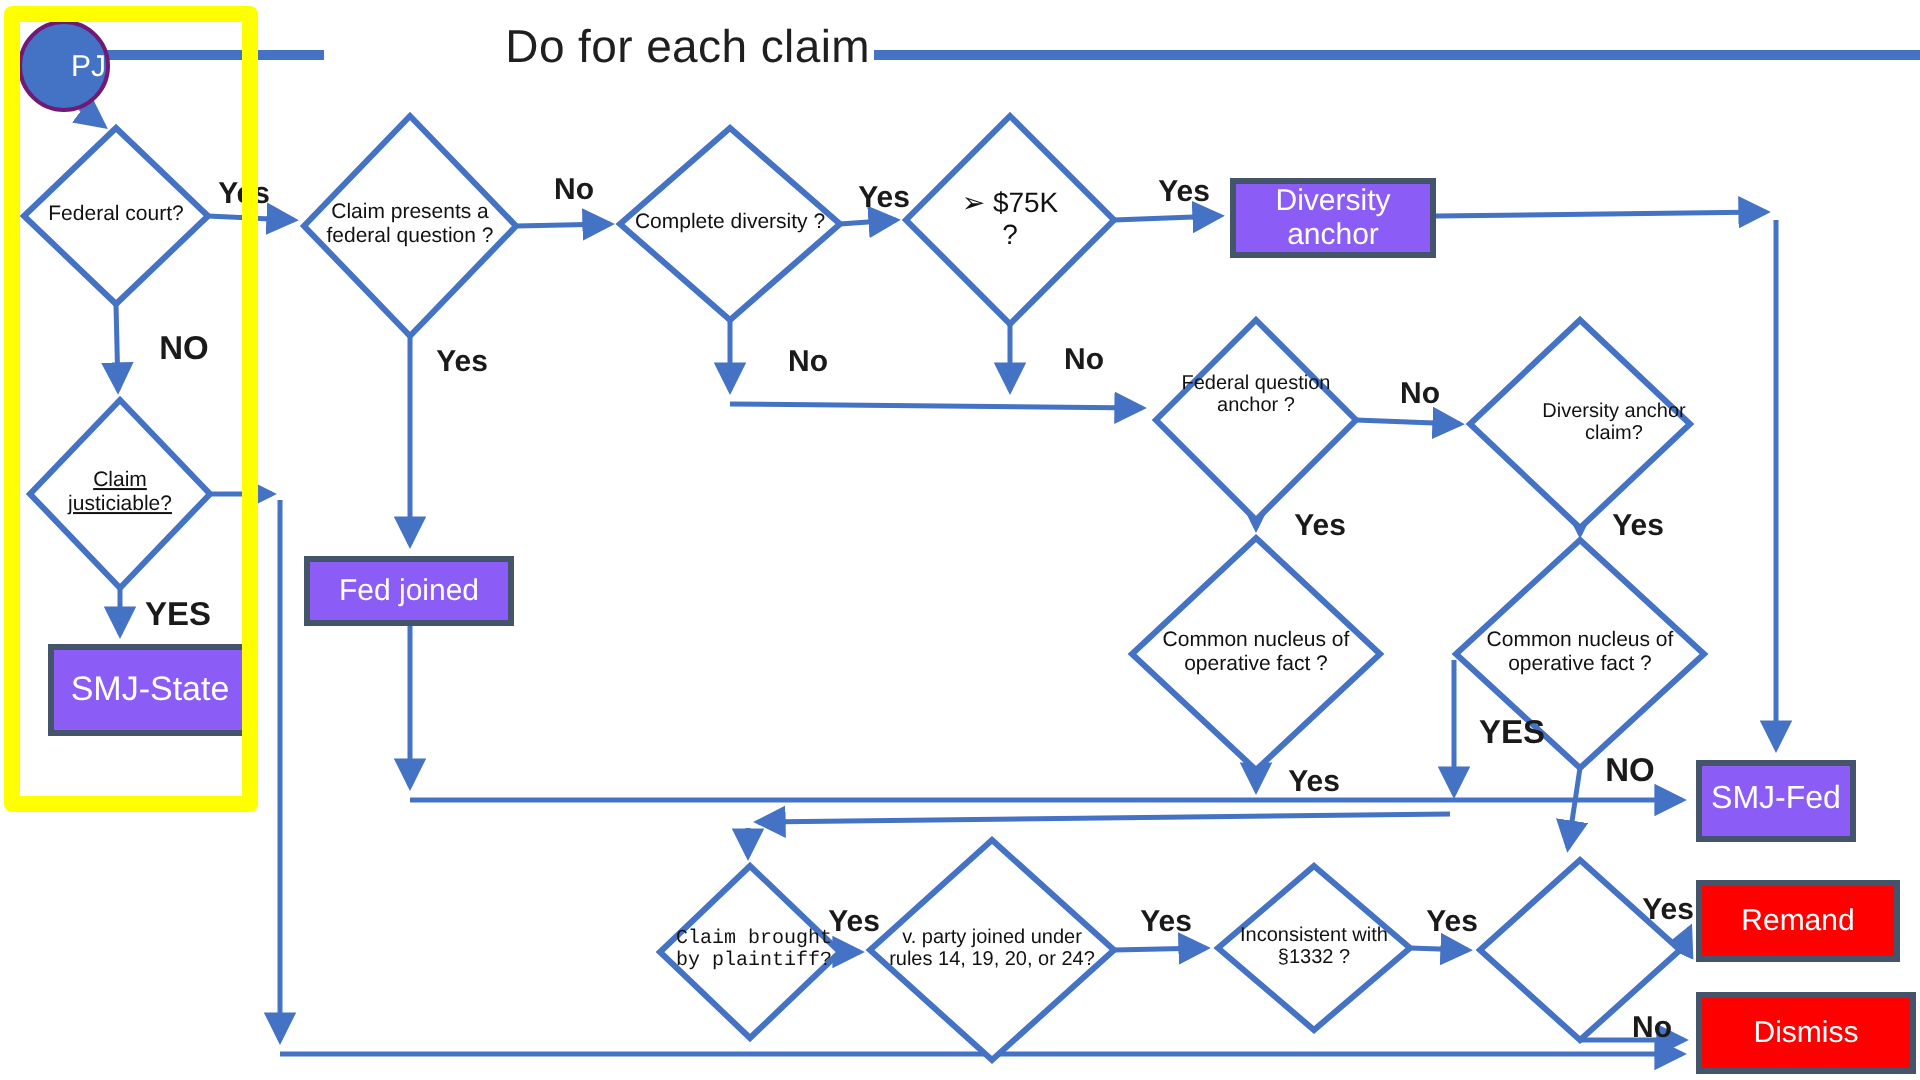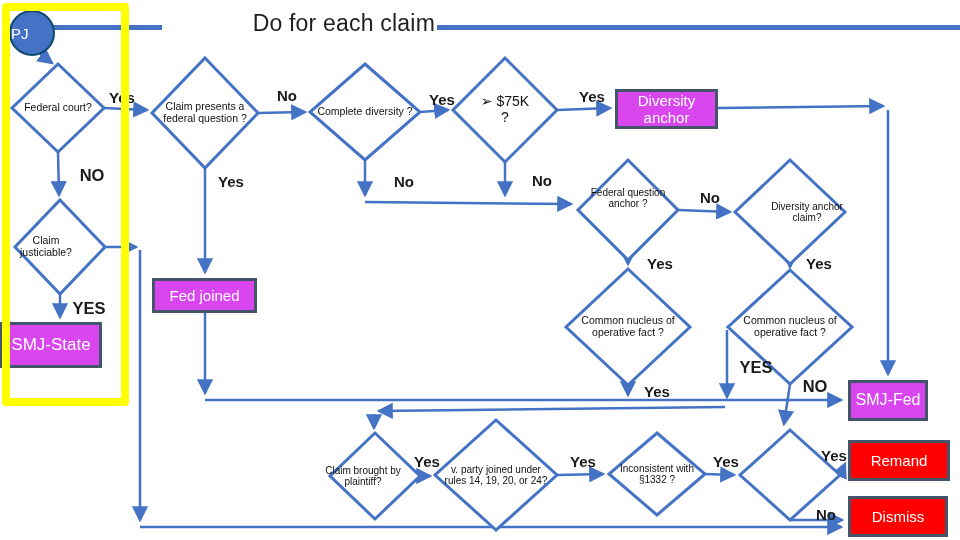--- a/index.html
+++ b/index.html
@@ -8,38 +8,38 @@
     font-family:"Liberation Sans", sans-serif;
   }
   .stage svg{position:absolute;left:0;top:0;z-index:1;}
   .tline{position:absolute;top:25px;height:5px;background:#4472C4;z-index:2;}
   .title{
     position:absolute;left:167px;top:10px;width:268px;text-align:right;
     font-size:23px;color:#1f1f1f;z-index:2;letter-spacing:.2px;
   }
   .pj{
     position:absolute;left:9px;top:10px;width:46px;height:46px;border-radius:50%;
-    background:#4472C4;border:2px solid #0c4a6e;box-sizing:border-box;color:#fff;
-    display:flex;align-items:center;justify-content:flex-start;font-size:15px;z-index:2;
+    background:#4472C4;border:2px solid #701a75;box-sizing:border-box;color:#fff;
+    display:flex;align-items:center;justify-content:flex-end;font-size:15px;z-index:2;
   }
   .dtext{
     position:absolute;transform:translate(-50%,-50%);text-align:center;
     font-size:10.5px;line-height:1.14;color:#111;z-index:3;
   }
   .lbl{
     position:absolute;transform:translate(-50%,-50%);font-size:15px;font-weight:600;
     color:#1a1a1a;z-index:3;white-space:nowrap;
   }
   .lbl.big{font-size:16.5px;}
   .gbox,.rbox{
     position:absolute;box-sizing:border-box;border:3px solid #44546A;color:#ffffff;
     display:flex;align-items:center;justify-content:center;text-align:center;
     line-height:1.15;z-index:3;
   }
-  .gbox{background:#d946ef;}
+  .gbox{background:#8b5cf6;}
   .rbox{background:#FF0000;}
   .hl{
     position:absolute;left:2px;top:3px;width:127px;height:403px;box-sizing:border-box;
     border:8px solid #FFFF00;border-radius:4px;z-index:30;pointer-events:none;
   }
 </style>
 </head>
 <body>
 
 <div class="stage">
@@ -109,41 +109,41 @@
     </div>
 
   <div class="dtext" style="left:58px;top:108px;width:72px;">Federal court?</div>
   <div class="dtext" style="left:205px;top:113px;width:96px;">Claim presents a federal question ?</div>
   <div class="dtext" style="left:365px;top:112px;width:104px;">Complete diversity ?</div>
   <div class="dtext" style="left:505px;top:110px;width:56px;font-size:14px;">➢  $75K ?</div>
   <div class="dtext" style="left:628px;top:198px;width:84px;font-size:10px;">Federal question anchor ?</div>
   <div class="dtext" style="left:807px;top:212px;width:94px;font-size:10px;">Diversity anchor claim?</div>
   <div class="dtext" style="left:628px;top:327px;width:110px;">Common nucleus of operative fact ?</div>
   <div class="dtext" style="left:790px;top:327px;width:110px;">Common nucleus of operative fact ?</div>
-  <div class="dtext" style="left:46px;top:247px;width:72px;">Claim justiciable?</div>
-  <div class="dtext" style="left:363px;top:476px;width:86px;font-size:10px;">Claim brought by plaintiff?</div>
+  <div class="dtext" style="left:60px;top:247px;width:72px;text-decoration:underline;">Claim justiciable?</div>
+  <div class="dtext" style="left:377px;top:476px;width:86px;font-size:10px;font-family:Liberation Mono, monospace;">Claim brought by plaintiff?</div>
   <div class="dtext" style="left:496px;top:475px;width:112px;font-size:10px;">v. party joined under rules 14, 19, 20, or 24?</div>
   <div class="dtext" style="left:657px;top:474px;width:80px;font-size:10px;">Inconsistent with §1332 ?</div>
 
   <div class="gbox" style="left:615px;top:89px;width:103px;height:40px;font-size:15px;">
       <span style="width:72px;">Diversity anchor</span>
     </div>
   <div class="gbox" style="left:152px;top:278px;width:105px;height:35px;font-size:15px;">
       <span>Fed joined</span>
     </div>
-  <div class="gbox" style="left:0;top:322px;width:102px;height:46px;font-size:17px;">
+  <div class="gbox" style="left:24px;top:322px;width:102px;height:46px;font-size:17px;">
       <span>SMJ-State</span>
     </div>
   <div class="gbox" style="left:848px;top:380px;width:80px;height:41px;font-size:16px;">
       <span>SMJ-Fed</span>
     </div>
   <div class="rbox" style="left:848px;top:440px;width:102px;height:41px;font-size:15px;">
       <span>Remand</span>
     </div>
-  <div class="rbox" style="left:848px;top:496px;width:100px;height:41px;font-size:15px;">
+  <div class="rbox" style="left:848px;top:496px;width:110px;height:41px;font-size:15px;">
       <span>Dismiss</span>
     </div>
 
   <div class="lbl" style="left:122px;top:97px;">Yes</div>
   <div class="lbl big" style="left:92px;top:175px;">NO</div>
   <div class="lbl" style="left:287px;top:95px;">No</div>
   <div class="lbl" style="left:231px;top:181px;">Yes</div>
   <div class="lbl" style="left:442px;top:99px;">Yes</div>
   <div class="lbl" style="left:404px;top:181px;">No</div>
   <div class="lbl" style="left:592px;top:96px;">Yes</div>

